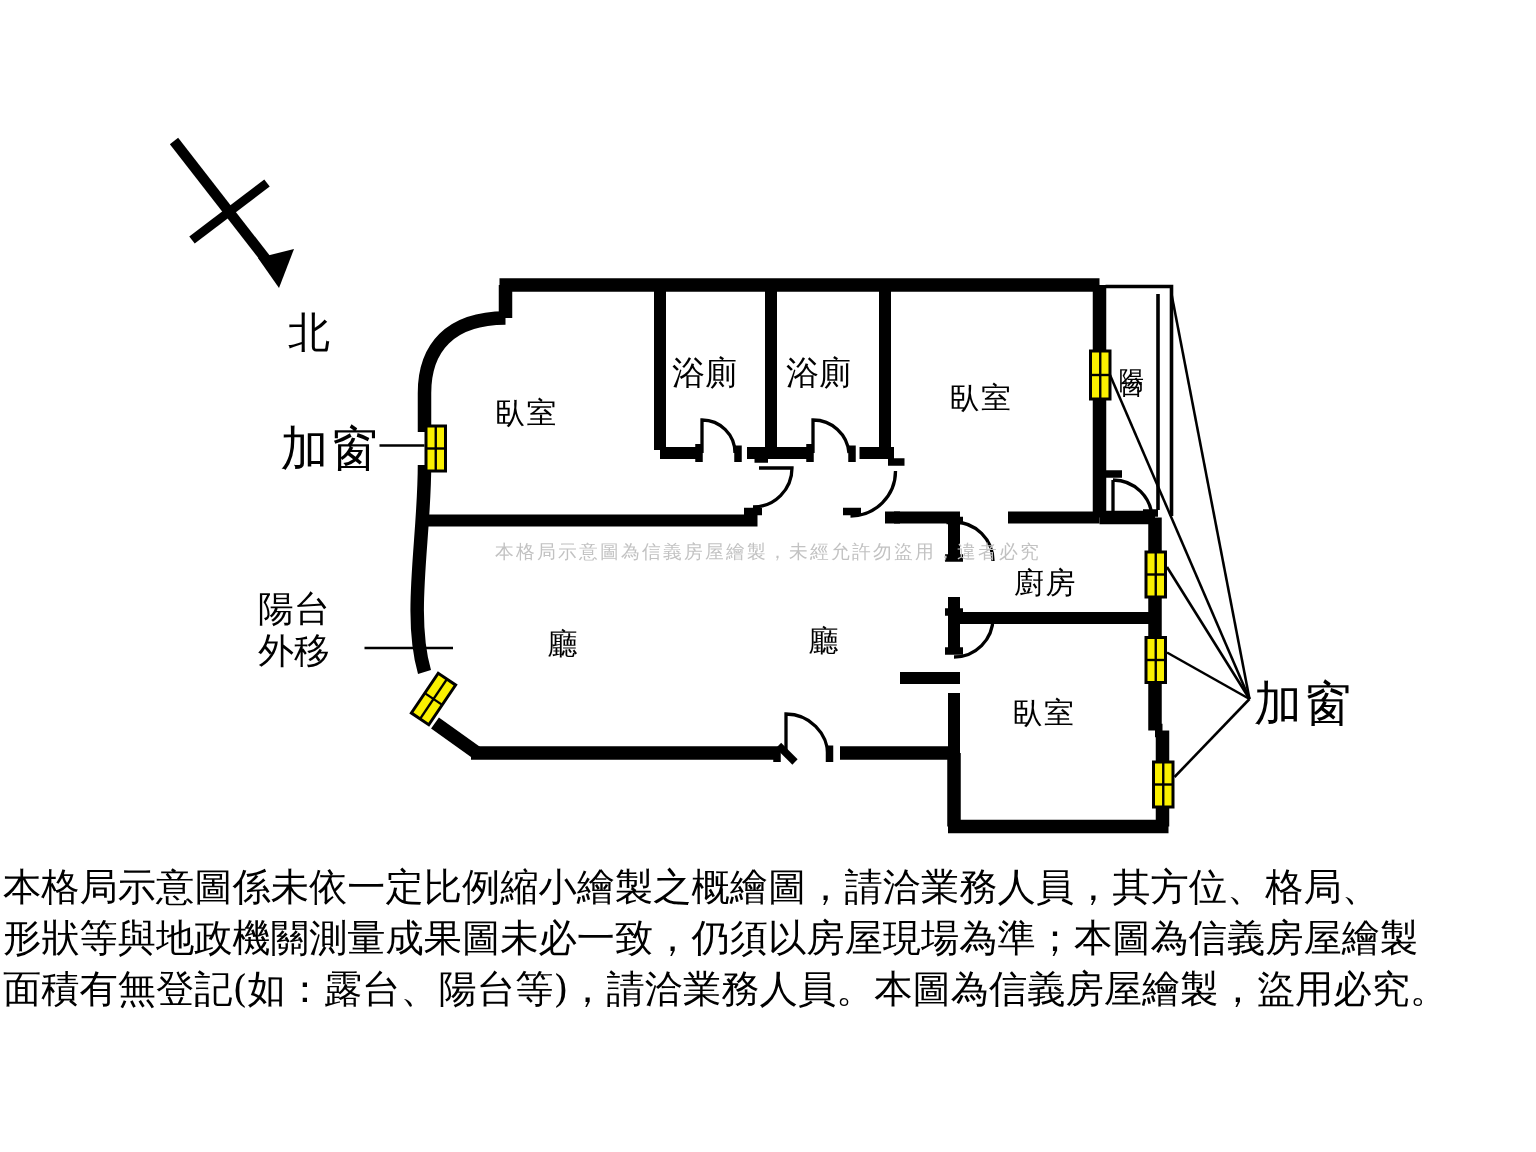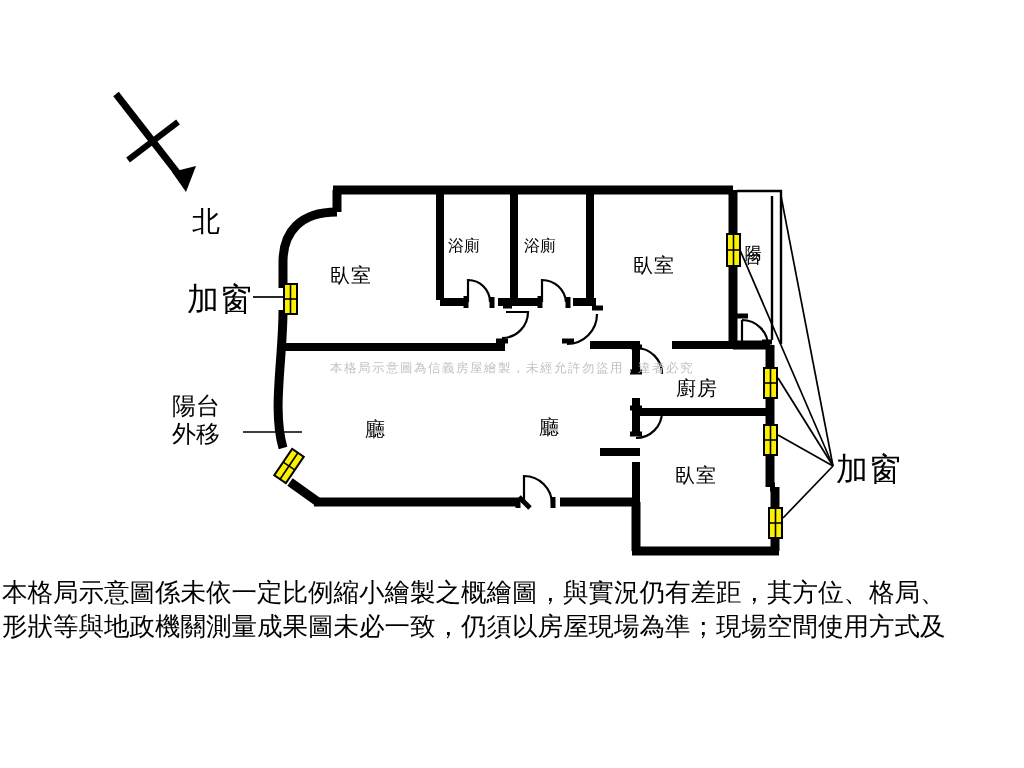--- a/index.html
+++ b/index.html
@@ -33,21 +33,21 @@
     font-family: "DejaVu Sans", "Liberation Sans", sans-serif;
     color: #000000;
     white-space: nowrap;
     line-height: 1.05;
   }
   .room-label {
     font-size: 20px;
     letter-spacing: 1px;
   }
   .room-label-sm {
-    font-size: 16px;
+    font-size: 22px;
     letter-spacing: 0px;
   }
   .annot {
     font-size: 32px;
     letter-spacing: 1px;
   }
   .annot-stack {
     font-size: 24px;
     line-height: 1.18;
     text-align: left;
@@ -331,17 +331,18 @@
     <div>外移</div>
   </div>
 
   <div class="lbl annot" style="left:836px; top:453px;">加窗</div>
 
   <div id="watermark">
     <div id="wm-sub">本格局示意圖為信義房屋繪製，未經允許勿盜用，違者必究</div>
   </div>
 
   <div id="disclaimer">
-    <div>本格局示意圖係未依一定比例縮小繪製之概繪圖，與實況仍有差距，其方位、格局、</div>
-    <div>形狀等與地政機關測量成果圖未必一致，仍須以房屋現場為準；現場空間使用方式及</div>
+    <div>本格局示意圖係未依一定比例縮小繪製之概繪圖，請洽業務人員，其方位、格局、</div>
+    <div>形狀等與地政機關測量成果圖未必一致，仍須以房屋現場為準；本圖為信義房屋繪製</div>
+    <div>面積有無登記(如：露台、陽台等)，請洽業務人員。本圖為信義房屋繪製，盜用必究。</div>
   </div>
 
 </div>
 
 </body></html>

